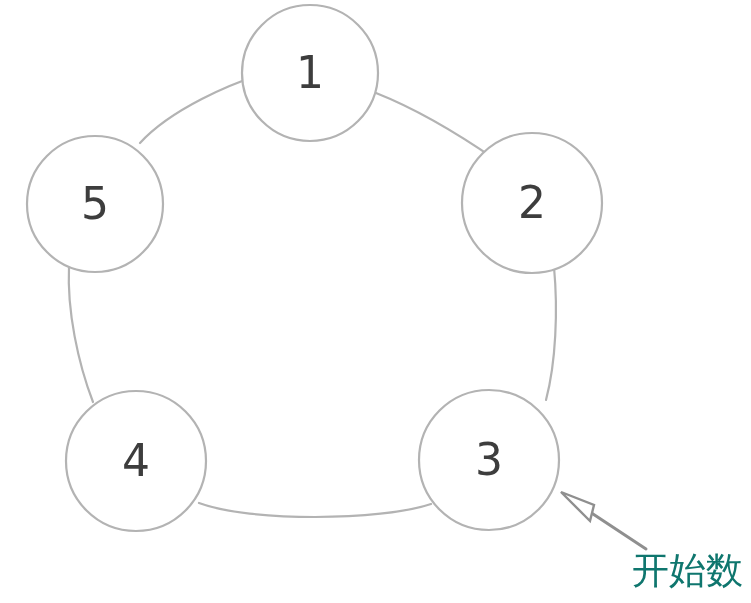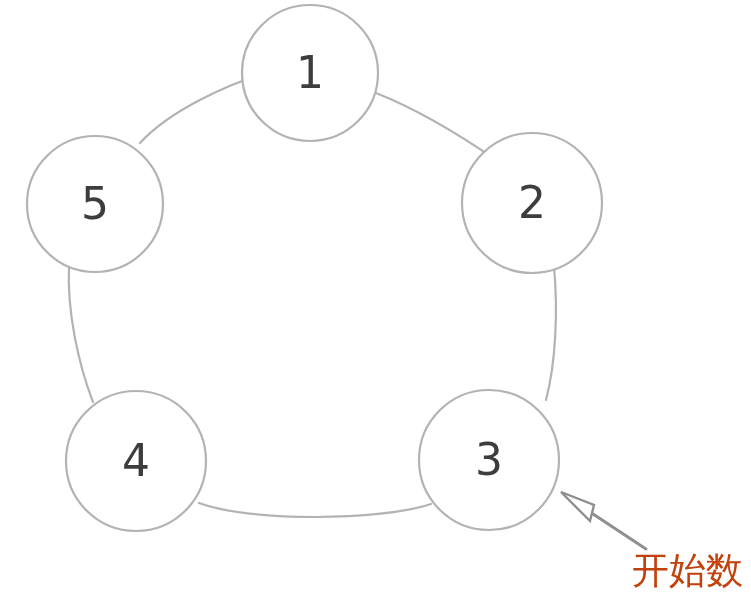--- a/index.html
+++ b/index.html
@@ -56,21 +56,21 @@
   .pointer-head {
     fill: #ffffff;
     stroke: #8f8f8f;
     stroke-width: 2.4;
     stroke-linejoin: miter;
   }
   .annotation-text {
     position: absolute;
     font-family: "DejaVu Sans", "Liberation Sans", sans-serif;
     font-size: 37px;
-    color: #c2410c;
+    color: #0f766e;
     line-height: 1;
     white-space: nowrap;
     letter-spacing: 0px;
   }
 </style>
 </head>
 <body>
 
 <div id="diagram-root">
 

